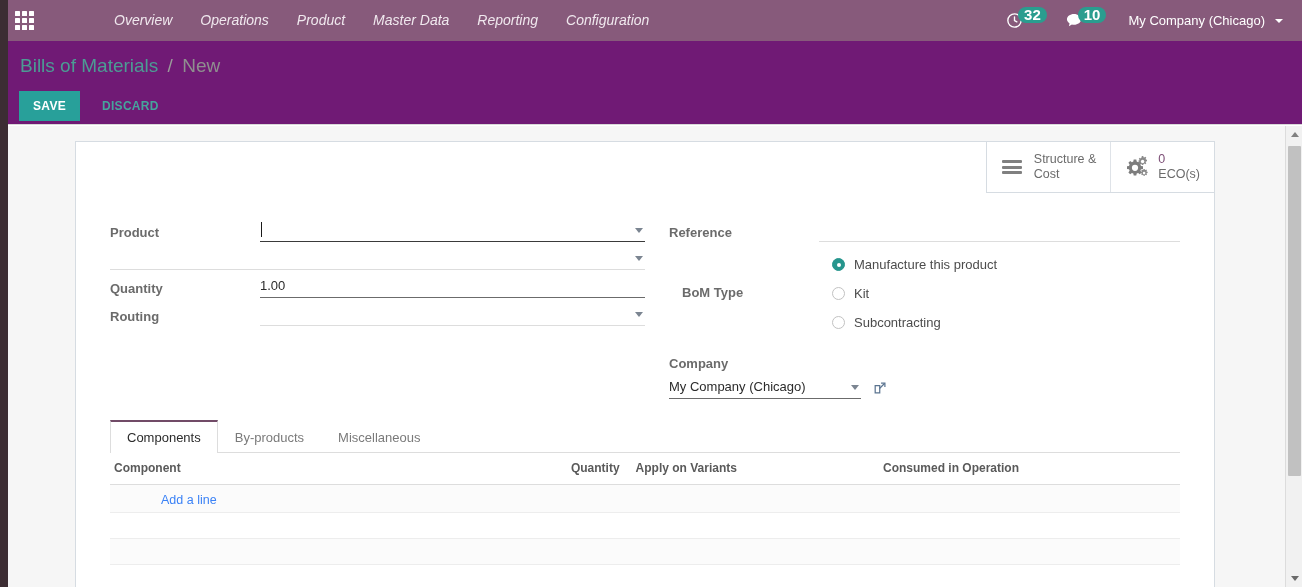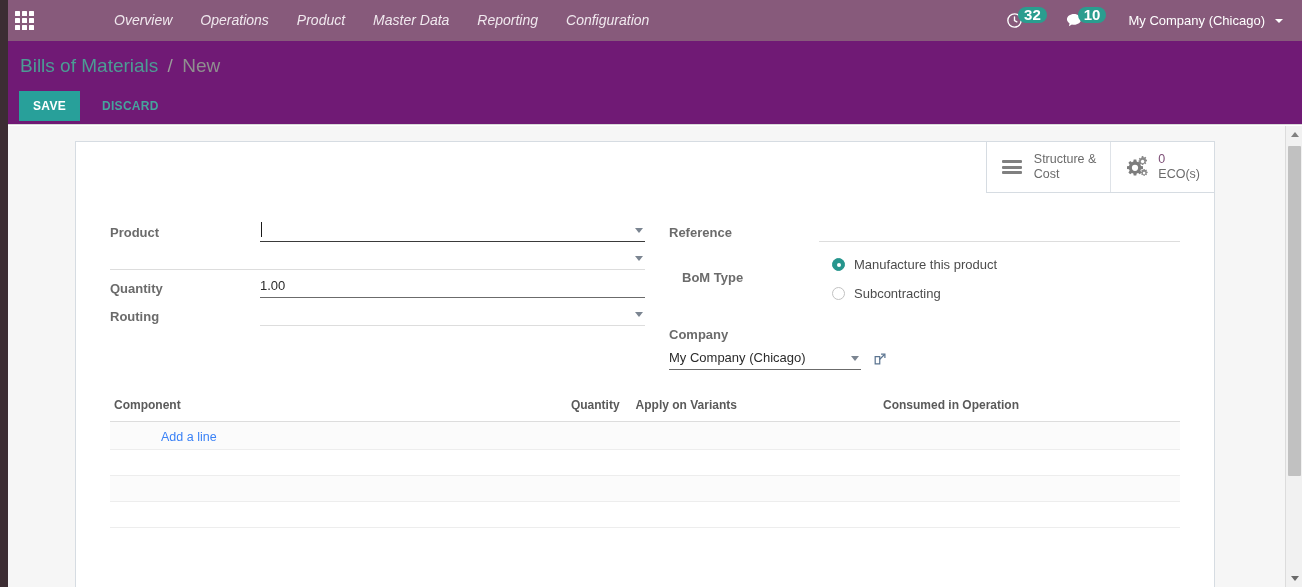--- a/index.html
+++ b/index.html
@@ -354,20 +354,24 @@
             <div class="frow" style="height:auto; align-items:center;margin-left:13px;">
               <div class="flabel">BoM Type</div>
               <div class="fctl">
                 <div class="radio-group">
                   <div class="radio-row">
                     <span class="radio on"></span>
                     <span class="radio-label">Manufacture this product</span>
                   </div>
                   <div class="radio-row">
                     <span class="radio"></span>
+                    <span class="radio-label">Kit</span>
+                  </div>
+                  <div class="radio-row">
+                    <span class="radio"></span>
                     <span class="radio-label">Subcontracting</span>
                   </div>
                 </div>
               </div>
             </div>
 
             <div class="frow" style="margin-top:14px;flex-direction:column;">
               <div class="flabel">Company</div>
               <div class="fctl">
                 <input class="fin strong" type="text" value="My Company (Chicago)" style="">
@@ -381,20 +385,25 @@
                   </svg>
                 </span>
               </div>
             </div>
 
           </div>
         </div>
       </div>
 
       <div class="notebook">
+        <div class="tabs">
+          <div class="tab active">Components</div>
+          <div class="tab">By-products</div>
+          <div class="tab">Miscellaneous</div>
+        </div>
 
         <table class="grid-table">
           <thead>
             <tr>
               <th style="width:38%;">Component</th>
               <th class="num" style="width:10%;">Quantity</th>
               <th style="width:22%; padding-left:12px;">Apply on Variants</th>
               <th style="width:30%; padding-left:24px;">Consumed in Operation</th>
             </tr>
           </thead>

